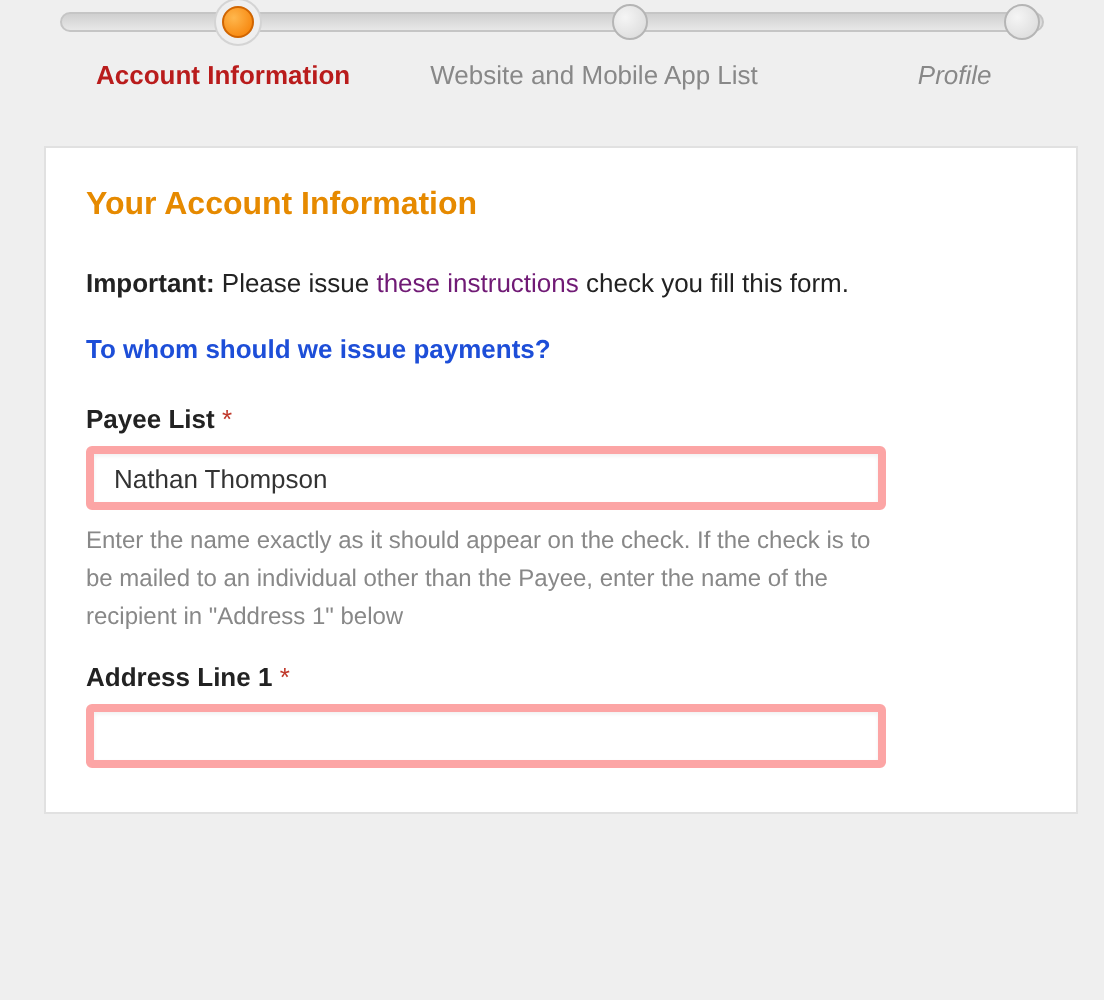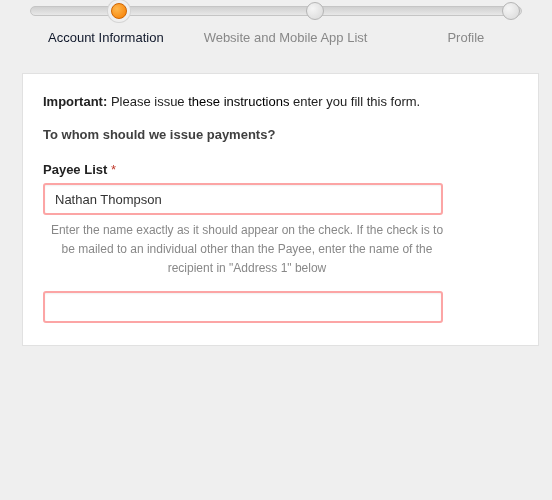--- a/index.html
+++ b/index.html
@@ -46,113 +46,116 @@
       display: flex;
       margin-top: 14px;
       font-size: 13px;
       color: #888;
     }
     .step-label {
       flex: 0 0 auto;
       cursor: default;
     }
     .step-label.active {
-      color: #0f172a;
-      font-weight: normal;
+      color: #b91c1c;
+      font-weight: bold;
     }
     .step-label.s1 { margin-left: 28px; }
     .step-label.s2 { margin-left: 40px; }
-    .step-label.s3 { margin-left: 80px; }
+    .step-label.s3 { margin-left: 80px; font-style: italic; }
     .card {
       background: #fff;
       border: 1px solid #e1e1e1;
       margin: 18px 13px 0 22px;
       padding: 20px 20px 10px 20px;
     }
     .card-title {
       color: #e68a00;
       font-size: 16px;
       font-weight: bold;
       margin-bottom: 22px;
     }
     .intro {
       font-size: 13px;
       color: #222;
       margin-bottom: 18px;
     }
     .intro .bold { font-weight: bold; }
-    .intro .link { color: #000000; cursor: pointer; }
+    .intro .link { color: #701a75; cursor: pointer; }
     .section-label {
       font-size: 13px;
       font-weight: bold;
-      color: #404040;
+      color: #1d4ed8;
       margin-bottom: 20px;
     }
     .field {
       margin-bottom: 12px;
     }
     .field-label {
       font-size: 13px;
       font-weight: bold;
       color: #222;
       margin-bottom: 6px;
       display: block;
     }
     .req {
       color: #c0392b;
       font-weight: normal;
     }
     .text-input {
       width: 400px;
       height: 32px;
-      border: 2px solid #fca5a5;
+      border: 4px solid #fca5a5;
       border-radius: 3px;
       padding: 0 10px;
       font-size: 13px;
       color: #333;
       box-shadow: inset 0 1px 2px rgba(0,0,0,0.06);
     }
     .help-text {
       font-size: 12px;
       color: #888;
       line-height: 1.6;
       margin-top: 6px;
       max-width: 408px;
-      text-align: center;
     }
   </style>
 </head>
 <body>
 
 <div class="stepper-wrap">
   <div class="stepper-track">
     <div class="step-dot active" style="left:18%"></div>
     <div class="step-dot" style="left:58%"></div>
     <div class="step-dot" style="left:98%"></div>
   </div>
   <div class="step-labels">
     <span class="step-label s1 active">Account Information</span>
     <span class="step-label s2">Website and Mobile App List</span>
     <span class="step-label s3">Profile</span>
   </div>
 </div>
 
 <div class="card">
+  <div class="card-title">Your Account Information</div>
 
   <div class="intro">
-    <span class="bold">Important:</span><span> Please issue </span><span class="link">these instructions</span><span> enter you fill this form.</span>
+    <span class="bold">Important:</span><span> Please issue </span><span class="link">these instructions</span><span> check you fill this form.</span>
   </div>
 
   <div class="section-label">To whom should we issue payments?</div>
 
   <div class="field">
     <label class="field-label">
       <span>Payee List</span><span class="req"> *</span>
     </label>
     <input type="text" class="text-input" value="Nathan Thompson" style="">
     <div class="help-text">Enter the name exactly as it should appear on the check. If the check is to be mailed to an individual other than the Payee, enter the name of the recipient in "Address 1" below</div>
   </div>
 
   <div class="field">
+    <label class="field-label">
+      <span>Address Line 1</span><span class="req"> *</span>
+    </label>
     <input type="text" class="text-input" value="" style="">
   </div>
 
 </div>
 
 </body></html>

